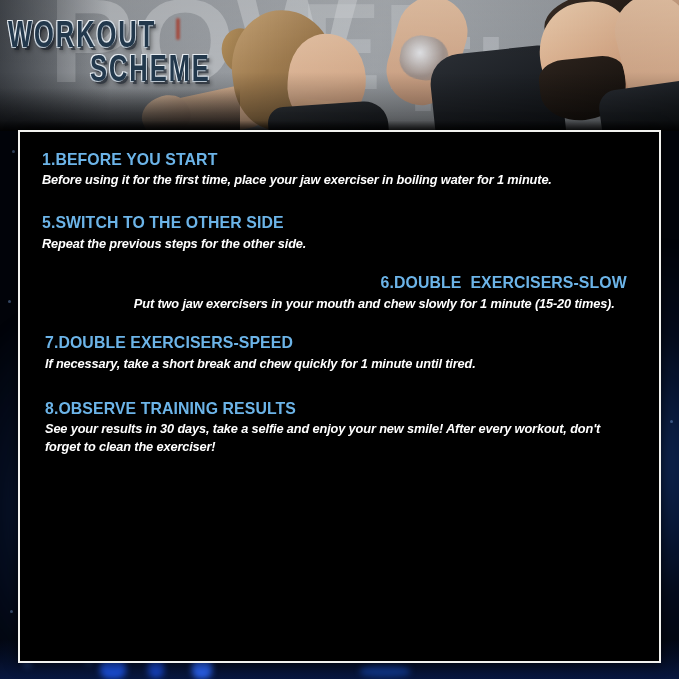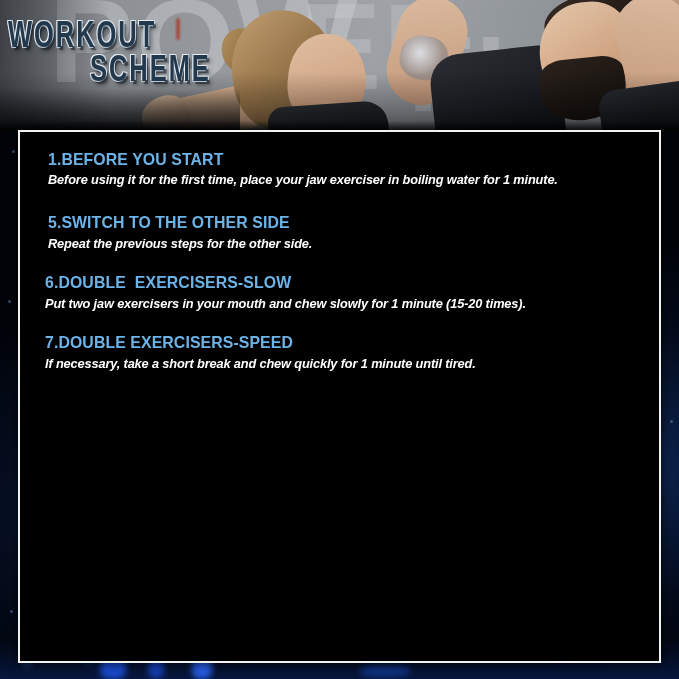--- a/index.html
+++ b/index.html
@@ -170,21 +170,21 @@
   .panel{
     position:absolute;left:18px;top:130px;width:643px;height:533px;
     background:#000000;
     border:2px solid #f2f2ef;
     box-sizing:border-box;
     z-index:5;
     box-shadow:0 0 12px rgba(0,0,0,.8);
   }
   .panel-inner{position:absolute;left:0;top:0;right:0;bottom:0;padding:14px 8px 10px 22px;box-sizing:border-box;}
 
-  .step{margin:6px;}
+  .step{margin:0;}
   .step-head{
     color:#6cb4e8;
     font-weight:bold;
     font-size:16.5px;
     letter-spacing:.1px;
     line-height:1.18;
     transform:scaleX(.96);
     transform-origin:left center;
     white-space:pre;
   }
@@ -197,21 +197,21 @@
     letter-spacing:-.15px;
     transform:scaleX(.94);
     transform-origin:left center;
     margin-top:2px;
   }
   .step-1{margin-top:4px;}
   .step-2{margin-top:16px;}
   .step-3{margin-top:23px;}
   .step-4{margin-top:18px;}
   .step-5{margin-top:24px;}
-  .step-6{margin-top:21px;margin-left:3px;}
+  .step-6{margin-top:21px;margin-left:3px;text-align:right;}
   .step-7{margin-top:21px;margin-left:3px;}
   .step-8{margin-top:26px;margin-left:3px;}
 </style>
 </head>
 <body>
 
 <div id="root">
 
   <div class="bg">
     <div class="bg-blue-l"></div>
@@ -284,17 +284,21 @@
       <div class="step step-6">
         <div class="step-head">6.DOUBLE  EXERCISERS-SLOW</div>
         <div class="step-body">Put two jaw exercisers in your mouth and chew slowly for 1 minute (15-20 times).</div>
       </div>
 
       <div class="step step-7">
         <div class="step-head">7.DOUBLE EXERCISERS-SPEED</div>
         <div class="step-body">If necessary, take a short break and chew quickly for 1 minute until tired.</div>
       </div>
 
+      <div class="step step-8">
+        <div class="step-head">8.OBSERVE TRAINING RESULTS</div>
+        <div class="step-body">See your results in 30 days, take a selfie and enjoy your new smile! After every workout, don't forget to clean the exerciser!</div>
+      </div>
 
     </div>
   </div>
 
 </div>
 
 </body></html>

